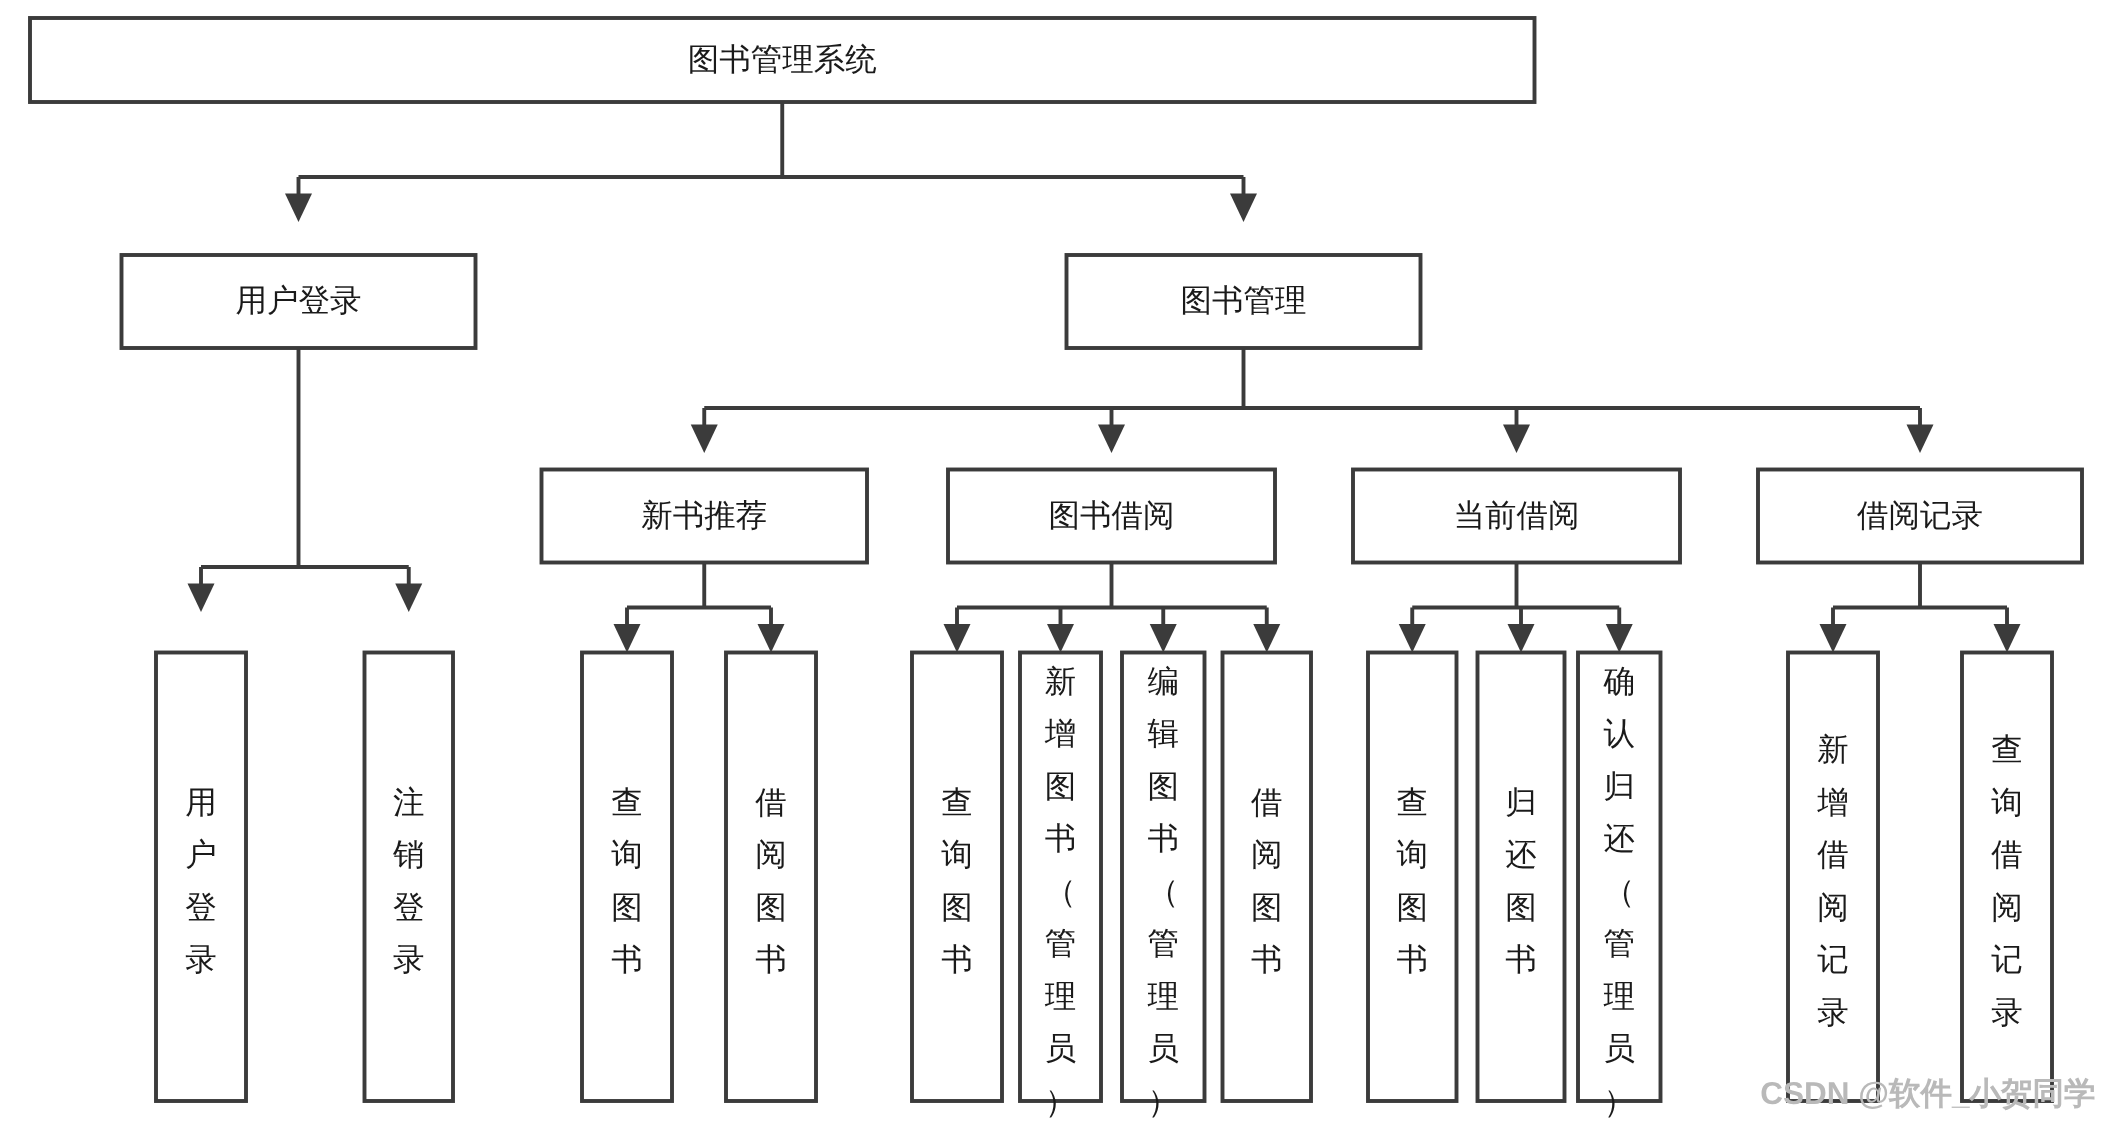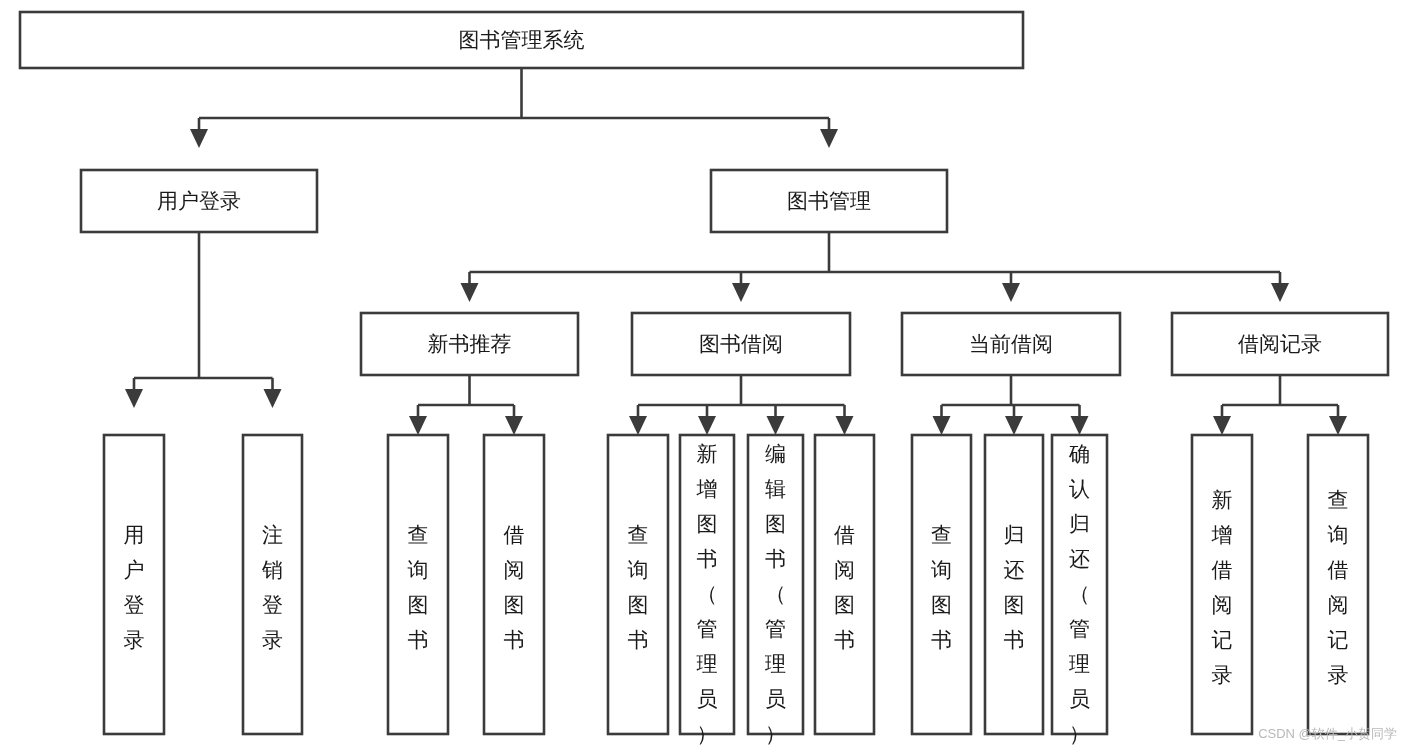--- a/index.html
+++ b/index.html
@@ -55,24 +55,25 @@
     fill: #1a1a1a;
     font-family: "Liberation Sans", "DejaVu Sans", sans-serif;
     font-size: 21px;
     text-anchor: middle;
   }
   .watermark-text {
     position: absolute;
     right: 8px;
     bottom: 4px;
     color: #b9b9b9;
-    font-size: 13px;
+    font-size: 21px;
     font-family: "Liberation Sans", "DejaVu Sans", sans-serif;
     white-space: nowrap;
     user-select: none;
+    font-weight: bold;
   }
 </style>
 </head>
 <body>
 
 <div id="diagram-root">
   <svg id="flowchart" viewBox="0 0 1405 747">
     <g id="connectors-layer">
         <path class="connector" d="M 521.5 68 L 521.5 118"></path>
         <path class="connector" d="M 199 118 L 829 118"></path>

